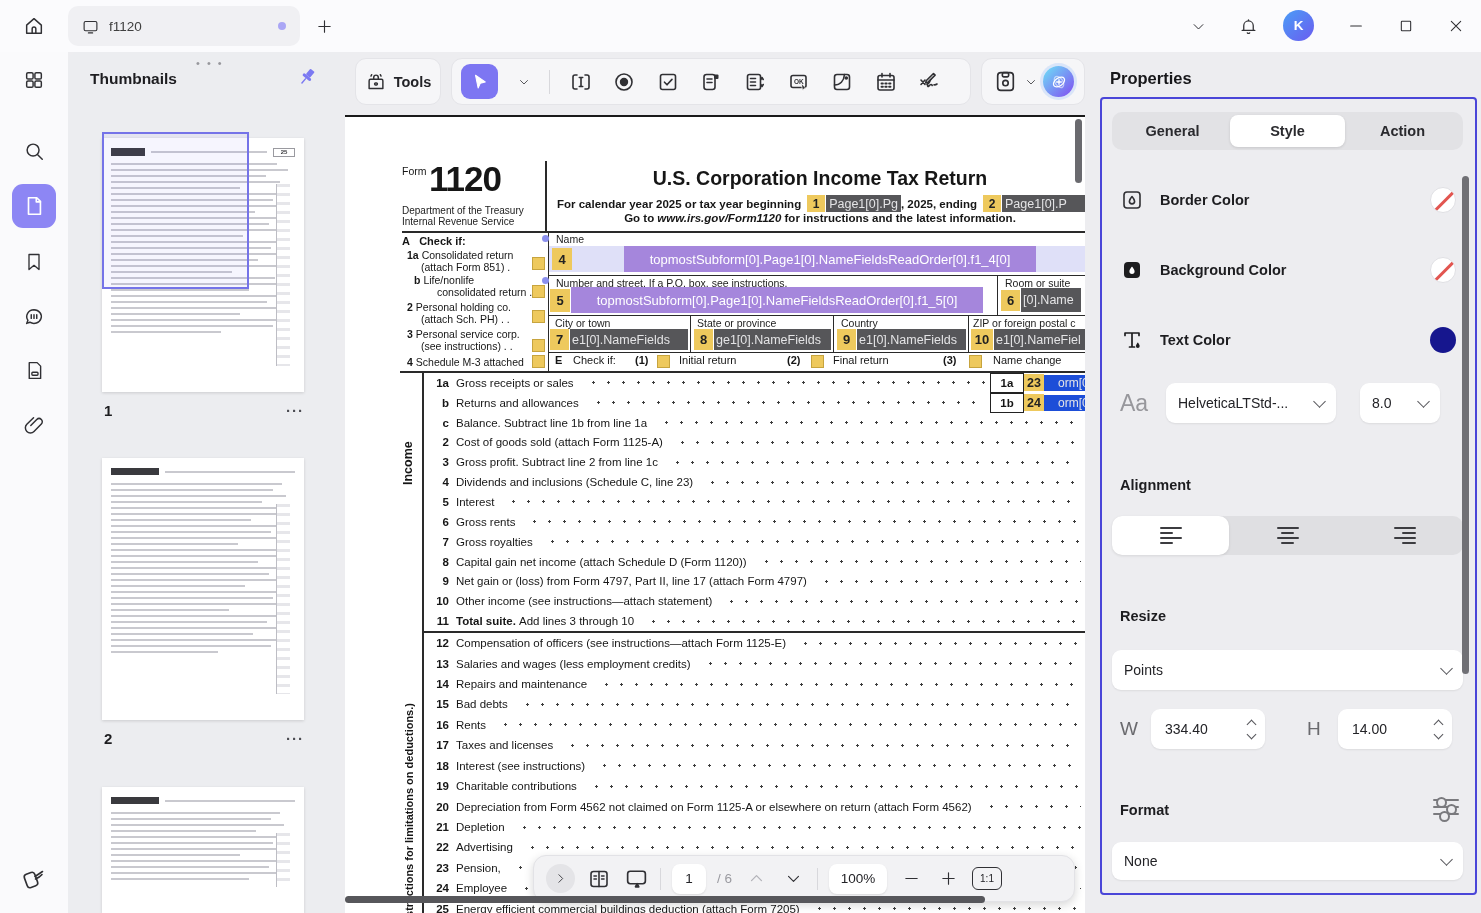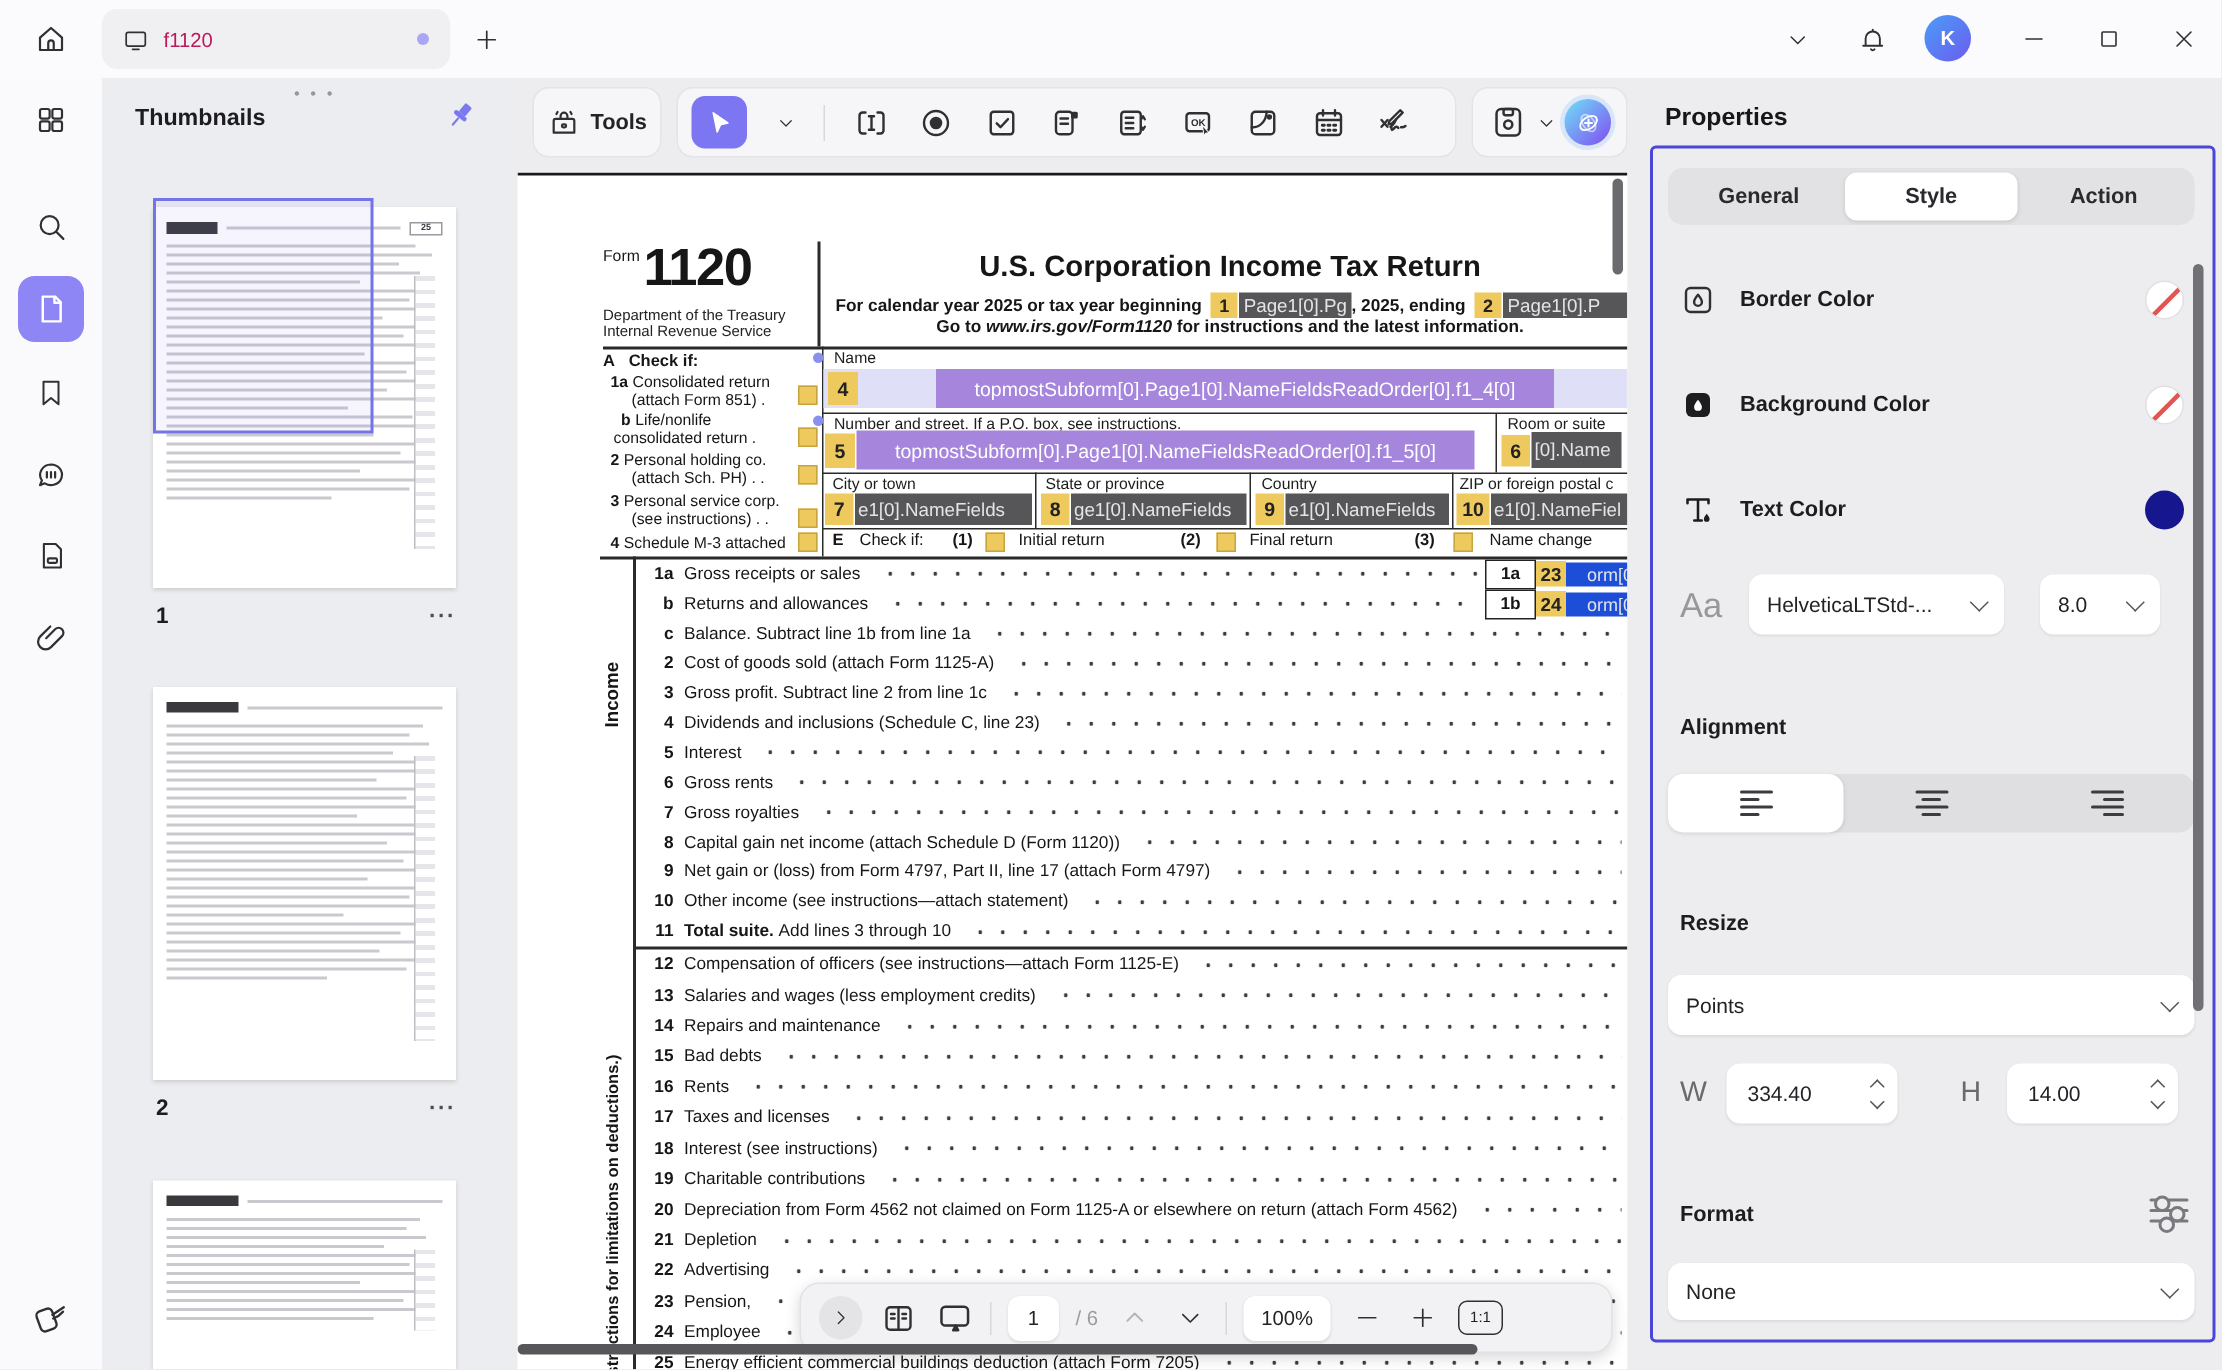--- a/index.html
+++ b/index.html
@@ -6,21 +6,21 @@
   html,body{width:1481px;height:913px;overflow:hidden}
   body{font-family:"Liberation Sans",sans-serif;background:#ededf0;color:#222;-webkit-font-smoothing:antialiased}
   .app{position:relative;width:1481px;height:913px;background:#ededf0}
   svg{display:block}
   .ic{stroke:#303034;fill:none;stroke-width:1.6;stroke-linecap:round;stroke-linejoin:round}
 
   
   .topbar{position:absolute;left:0;top:0;width:1481px;height:52px;background:#fbfbfd}
   .home-btn{position:absolute;left:16px;top:8px;width:36px;height:36px;border-radius:8px;display:flex;align-items:center;justify-content:center}
   .doc-tab{position:absolute;left:68px;top:6px;width:232px;height:40px;border-radius:10px;background:#f0f0f3;display:flex;align-items:center;padding:0 14px;gap:10px}
-  .doc-tab .t-title{font-size:13.5px;color:#be185d}
+  .doc-tab .t-title{font-size:13.5px;color:#404040}
   .tab-dot{width:8px;height:8px;border-radius:50%;background:#aaa6f5;margin-left:auto}
   .plus-btn{position:absolute;left:312px;top:14px;width:24px;height:24px;display:flex;align-items:center;justify-content:center}
   .win-ctl{position:absolute;top:0;height:52px;display:flex;align-items:center;justify-content:center;width:36px}
   .avatar{position:absolute;left:1283px;top:10px;width:31px;height:31px;border-radius:50%;background:linear-gradient(135deg,#4a9df6,#6b5cf0);color:#fff;font-size:13.5px;font-weight:bold;display:flex;align-items:center;justify-content:center}
 
   
   .rail{position:absolute;left:0;top:52px;width:68px;height:861px;background:#fafafc}
   .rail-item{position:absolute;left:22px;width:24px;height:24px;display:flex;align-items:center;justify-content:center}
   .rail-active{position:absolute;left:12px;top:132px;width:44px;height:44px;border-radius:11px;background:#8d86f4;display:flex;align-items:center;justify-content:center}
   .rail-active .ic{stroke:#fff;stroke-width:1.8}
@@ -491,21 +491,21 @@
       <span class="dtext-i">Page1[0].Pg</span>
       <span>, 2025, ending</span>
       <span class="ybadge-i">2</span>
       <span class="dtext-i" style="flex:1">Page1[0].P</span>
     </div>
     <div class="abs goto-line"><span>Go to </span><i>www.irs.gov/Form1120</i><span> for instructions and the latest information.</span></div>
     <div class="hline" style="left:57px;top:116px;width:683px;height:1.5px"></div>
 
     <div class="abs checkhdr"><span>A</span>&nbsp;&nbsp;&nbsp;<span>Check if:</span></div>
     <div class="citem" style="top:134px"><span class="cnum">1a</span><span>Consolidated return</span><br><span style="margin-left:14px">(attach Form 851)  .</span></div>
-    <div class="citem" style="top:159px"><span class="cnum" style="margin-left:7px">b</span><span>Life/nonlife</span><br><span style="margin-left:2px">consolidated return .</span></div>
+    <div class="citem" style="top:159px"><span class="cnum" style="margin-left:7px">b</span><span>Life/nonlife</span><br><span style="margin-left:30px">consolidated return .</span></div>
     <div class="citem" style="top:186px"><span class="cnum">2</span><span>Personal holding co.</span><br><span style="margin-left:14px">(attach Sch. PH)  .    .</span></div>
     <div class="citem" style="top:213px"><span class="cnum">3</span><span>Personal service corp.</span><br><span style="margin-left:14px">(see instructions)  .   .</span></div>
     <div class="citem" style="top:241px"><span class="cnum">4</span><span>Schedule M-3 attached</span></div>
     <div class="cb" style="left:187px;top:142px"></div>
     <div class="cb" style="left:187px;top:170px"></div>
     <div class="cb" style="left:187px;top:195px"></div>
     <div class="cb" style="left:187px;top:224px"></div>
     <div class="cb" style="left:187px;top:240px"></div>
     <div class="vline" style="left:203px;top:116px;height:140px"></div>
 

